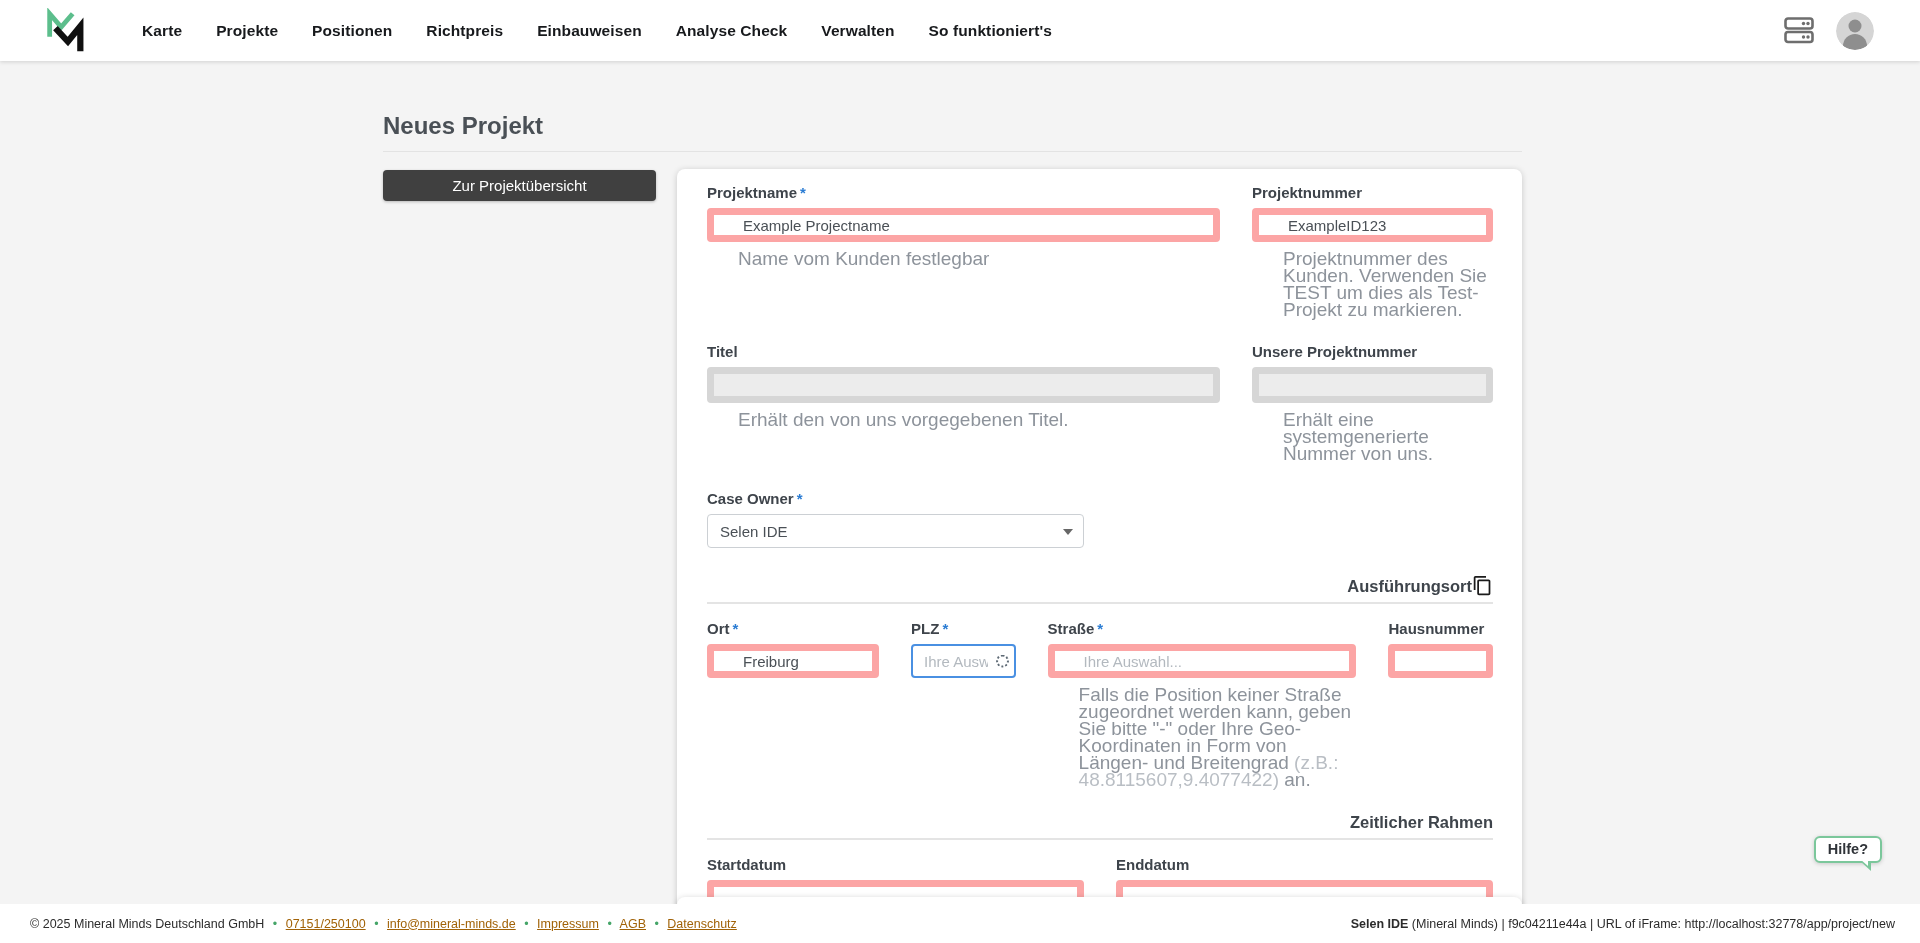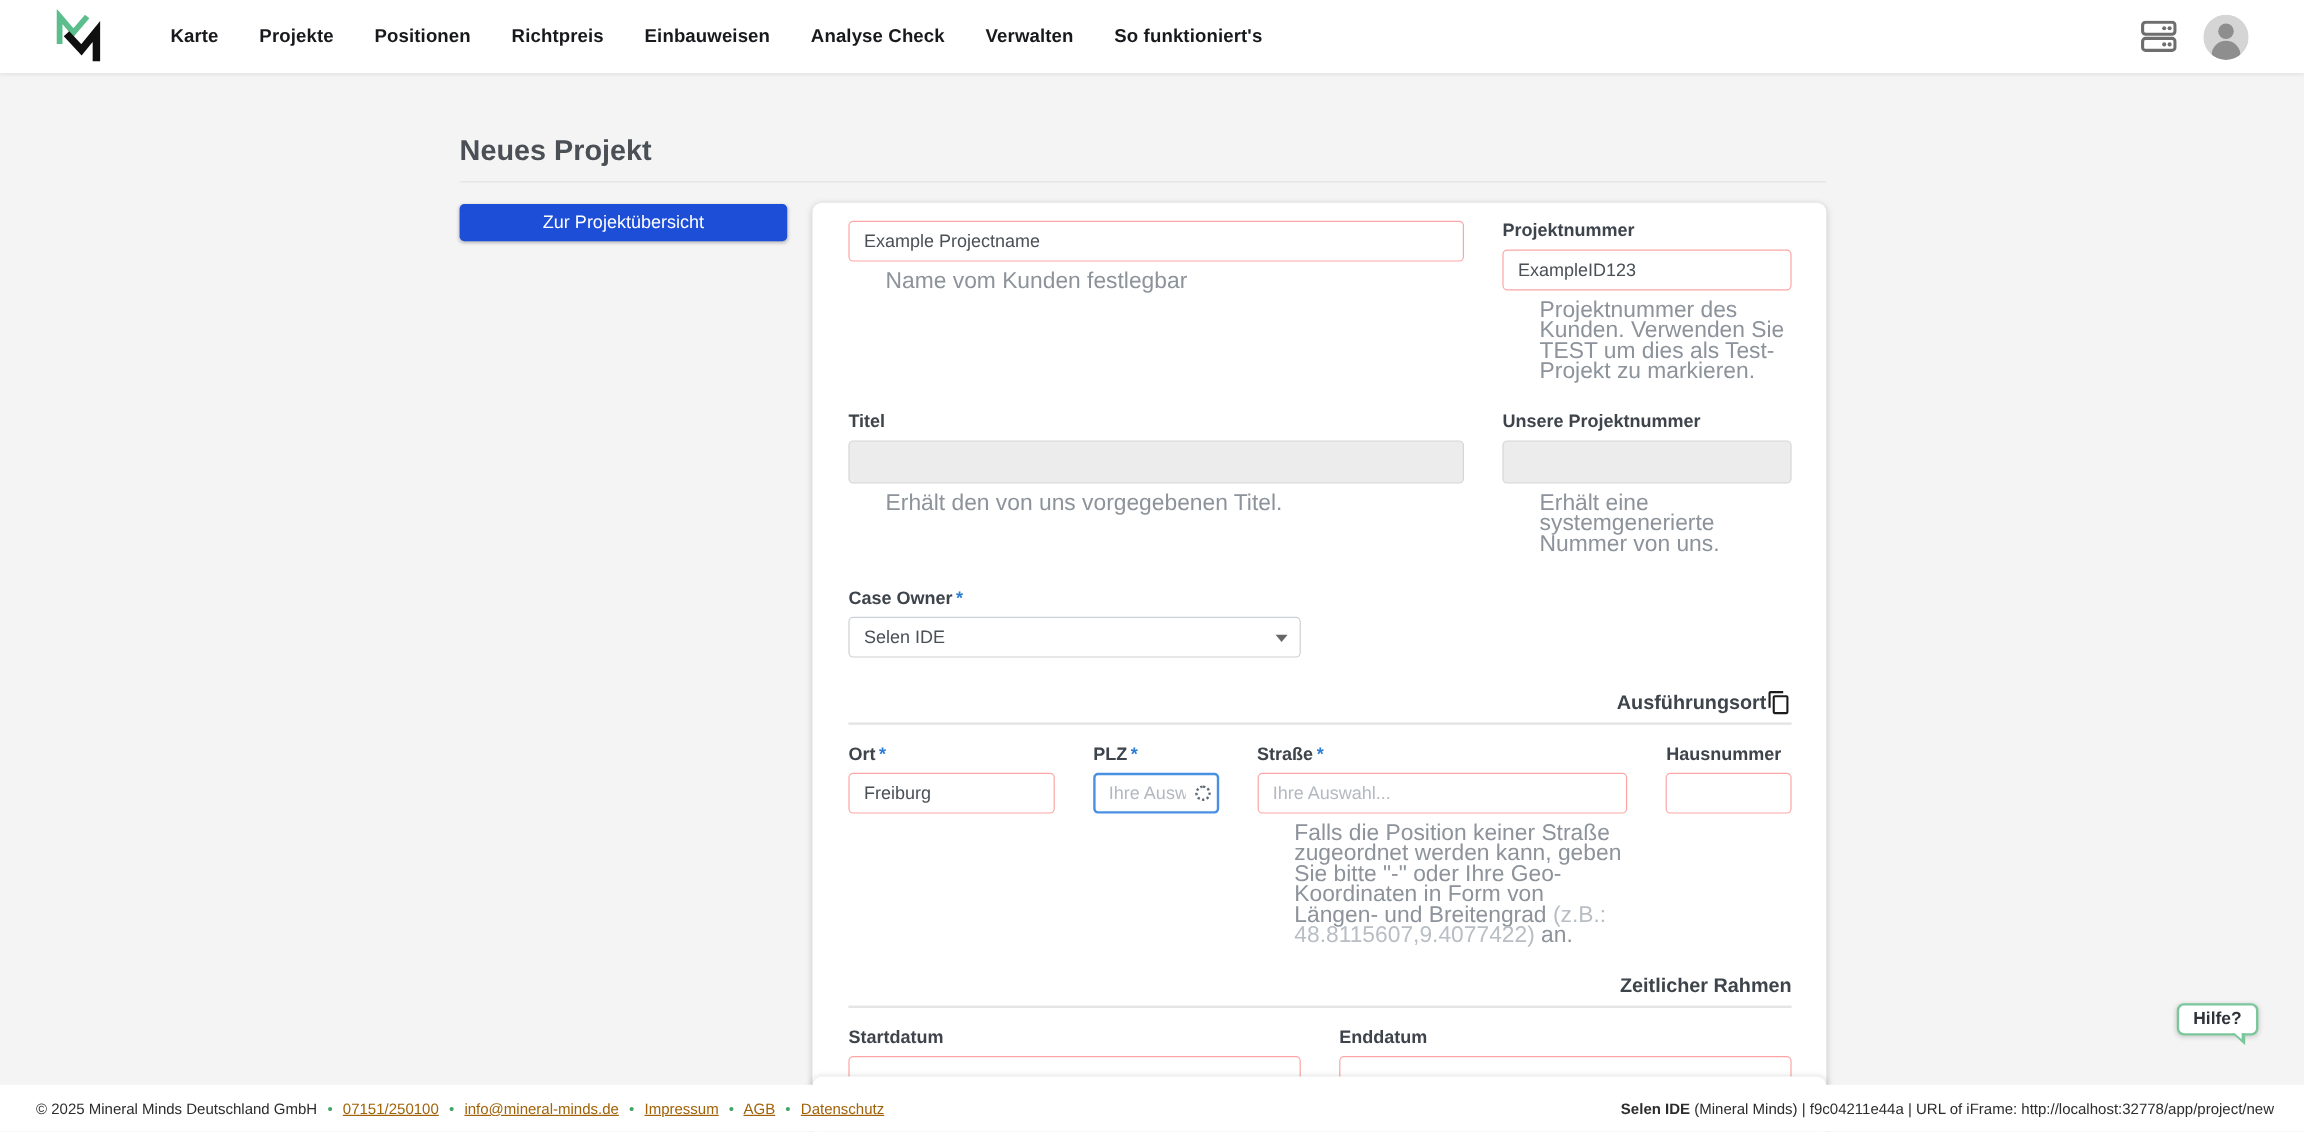--- a/index.html
+++ b/index.html
@@ -24,21 +24,21 @@
     letter-spacing:.1px; cursor:pointer;
   }
   .nav-right { margin-left:auto; display:flex; align-items:center; gap:22px; padding-right:46px; }
   .avatar-wrap { width:38px; height:38px; border-radius:50%; overflow:hidden; cursor:pointer; }
 
   
   .page-title { position:absolute; left:383px; top:112px; font-size:24px; font-weight:700; color:#4a5056; }
   .title-hr { position:absolute; left:383px; top:151px; width:1139px; height:1px; background:#e3e3e3; }
   .back-btn {
     position:absolute; left:383px; top:170px; width:273px; height:31px;
-    background:#1d4ed8; color:#fff; border:none; border-radius:4px;
+    background:#404040; color:#fff; border:none; border-radius:4px;
     font-size:15px; font-family:inherit; box-shadow:0 1px 3px rgba(0,0,0,.25); cursor:pointer;
   }
 
   
   .card {
     position:absolute; left:677px; top:169px; width:845px;
     background:#fff; border-radius:8px; box-shadow:0 1px 6px rgba(0,0,0,.18);
     padding:15px 29px 25px 30px;
   }
   .card2 {
@@ -47,22 +47,22 @@
   }
   .form-row { display:flex; gap:32px; }
   .ort-row { gap:32px; }
   .mb1 { margin-bottom:25px; } .mb2 { margin-bottom:28px; } .mb3 { margin-bottom:27px; } .mb4 { margin-bottom:25px; }
   .field { display:flex; flex-direction:column; }
   .f-513{width:513px;} .f-241{width:241px;} .f-377{width:377px;}
   .f-181{width:181px;} .f-110{width:110px;} .f-325{width:325px;}
   .field label { font-size:15px; font-weight:700; color:#3e444b; margin-bottom:6px; line-height:18px; }
   .req { color:#2b7cd3; margin-left:3px; font-weight:700; }
   .tbox {
-    height:34px; width:100%; border:1px solid #fca5a5; border-radius:4px;
-    padding:0 12px; font-size:15px; color:#4a5056; font-family:inherit; background:#fff; outline:none;
+    height:34px; width:100%; border:7px solid #fca5a5; border-radius:4px;
+    padding:0 29px; font-size:15px; color:#4a5056; font-family:inherit; background:#fff; outline:none;
   }
   .tbox::placeholder { color:#b3b9bf; }
   .tbox:disabled, .tbox.disabled { background:#ececec; border-color:#d6d6d6; height:36px; }
   .tbox.focused { border:2px solid #4a90e2; padding:0 26px 0 11px; }
   .inputwrap { position:relative; }
   .spinner {
     position:absolute; right:7px; top:50%; transform:translateY(-50%);
     width:13px; height:13px; border:2px dotted #5f6b76; border-radius:50%;
   }
   .selectbox {
@@ -157,20 +157,21 @@
 </header>
 
 <h1 class="page-title">Neues Projekt</h1>
 <div class="title-hr"></div>
 <button class="back-btn">Zur Projektübersicht</button>
 
 <section class="card">
 
   <div class="form-row mb1">
     <div class="field f-513">
+      <label><span>Projektname</span><span class="req">*</span></label>
       <input class="tbox" type="text" value="Example Projectname" style="">
       <div class="helper">Name vom Kunden festlegbar</div>
     </div>
     <div class="field f-241">
       <label><span>Projektnummer</span></label>
       <input class="tbox" type="text" value="ExampleID123" style="">
       <div class="helper">Projektnummer des Kunden. Verwenden Sie TEST um dies als Test-Projekt zu markieren.</div>
     </div>
   </div>
 

